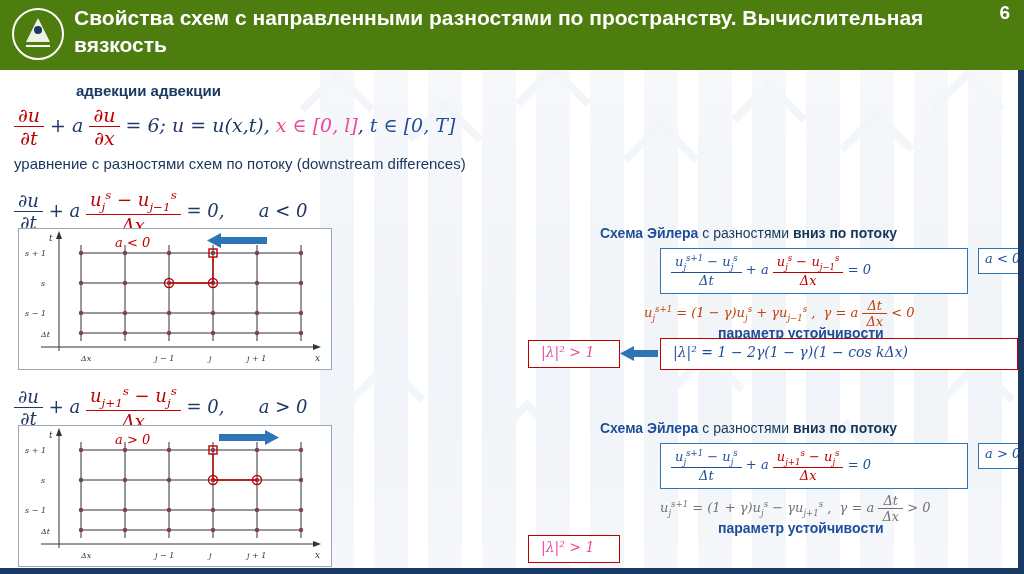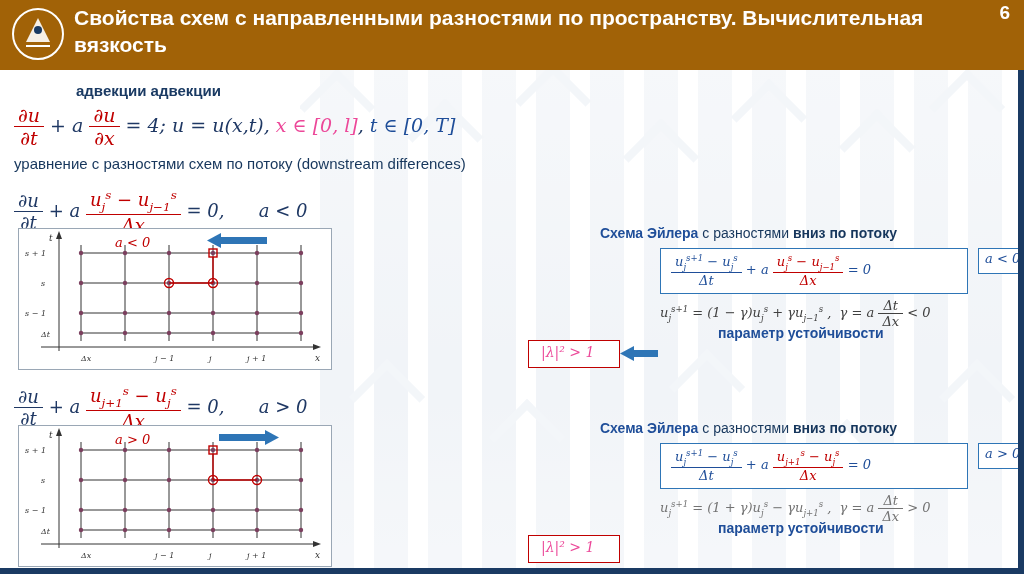--- a/index.html
+++ b/index.html
@@ -11,21 +11,21 @@
   }
   .slide{position:absolute;inset:0;background:#fff;overflow:hidden;}
 
   
   .bg-deco{position:absolute;left:300px;top:70px;width:724px;height:504px;overflow:hidden;z-index:0;opacity:.5;}
   .bg-deco .col{position:absolute;top:0;width:34px;height:520px;
      background:linear-gradient(180deg,#eef2f7 0%,#e4eaf2 60%,#eef2f7 100%);}
   .bg-deco .chev{position:absolute;width:46px;height:46px;border-top:8px solid #e9eef5;border-right:8px solid #e9eef5;transform:rotate(-45deg);}
 
   
-  .header{position:absolute;left:0;top:0;width:1024px;height:70px;background:#a16207;z-index:5;}
+  .header{position:absolute;left:0;top:0;width:1024px;height:70px;background:#4d7c0f;z-index:5;}
   .header .logo{position:absolute;left:10px;top:6px;width:56px;height:56px;}
   .header h1{position:absolute;left:74px;top:4px;width:880px;margin:0;color:#ffffff;
     font-size:21px;line-height:27px;font-weight:bold;}
   .slide-num{position:absolute;right:14px;top:2px;color:#fff;font-size:19px;font-weight:bold;z-index:6;}
 
   .footer-bar{position:absolute;left:0;bottom:0;width:1024px;height:6px;background:#1a3a63;z-index:5;}
   .side-bar{position:absolute;right:0;top:70px;width:6px;height:498px;background:#1a3a63;z-index:5;}
 
   
   .txt{position:absolute;z-index:3;}
@@ -96,21 +96,21 @@
     <h1>Свойства схем с направленными разностями по пространству. Вычислительная вязкость</h1>
   </div>
   <div class="slide-num">6</div>
 
   <div class="txt lbl" style="left:76px;top:82px">адвекции адвекции</div>
 
   <div class="txt math" style="left:14px;top:104px;font-size:19px">
     <span class="frac"><span class="num" style="color:#c00000">∂u</span><span class="den" style="color:#c00000">∂t</span></span>
     <span style="color:#1f3864">+ a</span>
     <span class="frac"><span class="num" style="color:#c00000">∂u</span><span class="den" style="color:#c00000">∂x</span></span>
-    <span style="color:#1f3864">= 4;  u = u(x,t),</span>
+    <span style="color:#1f3864">= 6;  u = u(x,t),</span>
     <span class="red">x ∈ [0, l]</span><span style="color:#1f3864">,</span>
     <span class="blue">t ∈ [0, T]</span>
   </div>
 
   <div class="txt" style="left:14px;top:155px;font-size:15px;color:#16365c">
     <span>уравнение с разностями схем по потоку (downstream differences)</span>
   </div>
 
   <div class="txt math" style="left:14px;top:188px;font-size:18px">
     <span class="frac"><span class="num">∂u</span><span class="den">∂t</span></span>
@@ -204,35 +204,38 @@
       <span class="frac"><span class="num">u<sub>j</sub><sup>s+1</sup> − u<sub>j</sub><sup>s</sup></span><span class="den">Δt</span></span>
       <span>+ a</span>
       <span class="frac"><span class="num" style="color:#c00000">u<sub>j</sub><sup>s</sup> − u<sub>j−1</sub><sup>s</sup></span><span class="den" style="color:#c00000">Δx</span></span>
       <span>= 0</span>
     </div>
   </div>
   <div class="box-blue txt" style="left:978px;top:248px;width:42px;height:24px">
     <div class="math blue" style="position:absolute;left:6px;top:2px;font-size:13px">a &lt; 0</div>
   </div>
 
-  <div class="txt math" style="left:660px;top:298px;font-size:13px;color:#404040">
+  <div class="txt math" style="left:644px;top:298px;font-size:13px;color:#c2410c">
     u<sub>j</sub><sup>s+1</sup> = (1 − γ)u<sub>j</sub><sup>s</sup> + γu<sub>j−1</sub><sup>s</sup> ,&nbsp; γ = a
     <span class="frac"><span class="num">Δt</span><span class="den">Δx</span></span> &lt; 0
   </div>
 
   <div class="txt" style="left:718px;top:325px;font-size:14px;color:#1f4e99;font-weight:bold">параметр устойчивости</div>
 
   <div class="box-red txt" style="left:528px;top:340px;width:90px;height:26px">
     <div class="math red" style="position:absolute;left:12px;top:3px;font-size:14px">|λ|² &gt; 1</div>
   </div>
   <div class="arrow-blue" style="left:620px;top:346px">
     <svg width="38" height="16">
         <rect x="12" y="4" width="26" height="7" fill="#2e75b6"></rect>
         <polygon points="0,7.5 14,0 14,15" fill="#2e75b6"></polygon>
       </svg>
+  </div>
+  <div class="box-red txt" style="left:660px;top:338px;width:356px;height:30px">
+    <div class="math blue" style="position:absolute;left:12px;top:5px;font-size:14px">|λ|² = 1 − 2γ(1 − γ)(1 − cos kΔx)</div>
   </div>
 
   <div class="txt math" style="left:14px;top:384px;font-size:18px">
     <span class="frac"><span class="num">∂u</span><span class="den">∂t</span></span>
     <span>+ a</span>
     <span class="frac"><span class="num" style="color:#c00000">u<sub>j+1</sub><sup>s</sup> − u<sub>j</sub><sup>s</sup></span><span class="den" style="color:#c00000">Δx</span></span>
     <span>= 0,&nbsp;&nbsp;&nbsp;&nbsp;&nbsp; a &gt; 0</span>
   </div>
 
   <div class="diagram" style="left:18px;top:425px;width:312px;height:140px">

